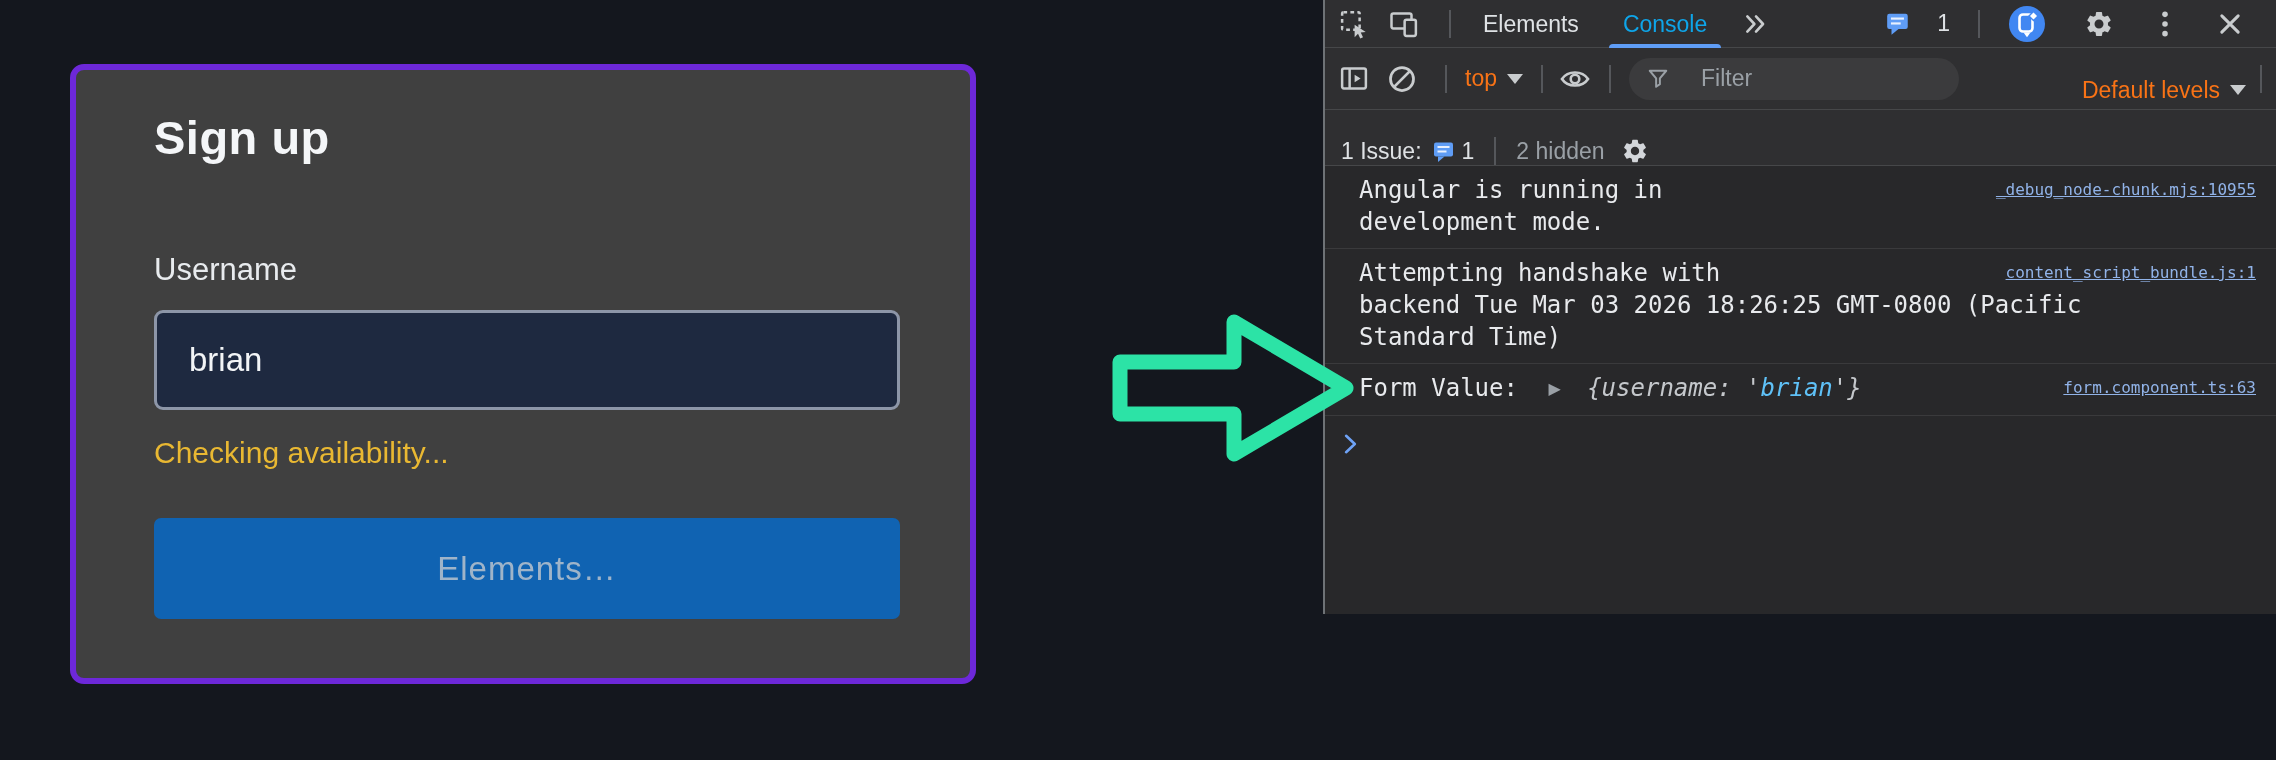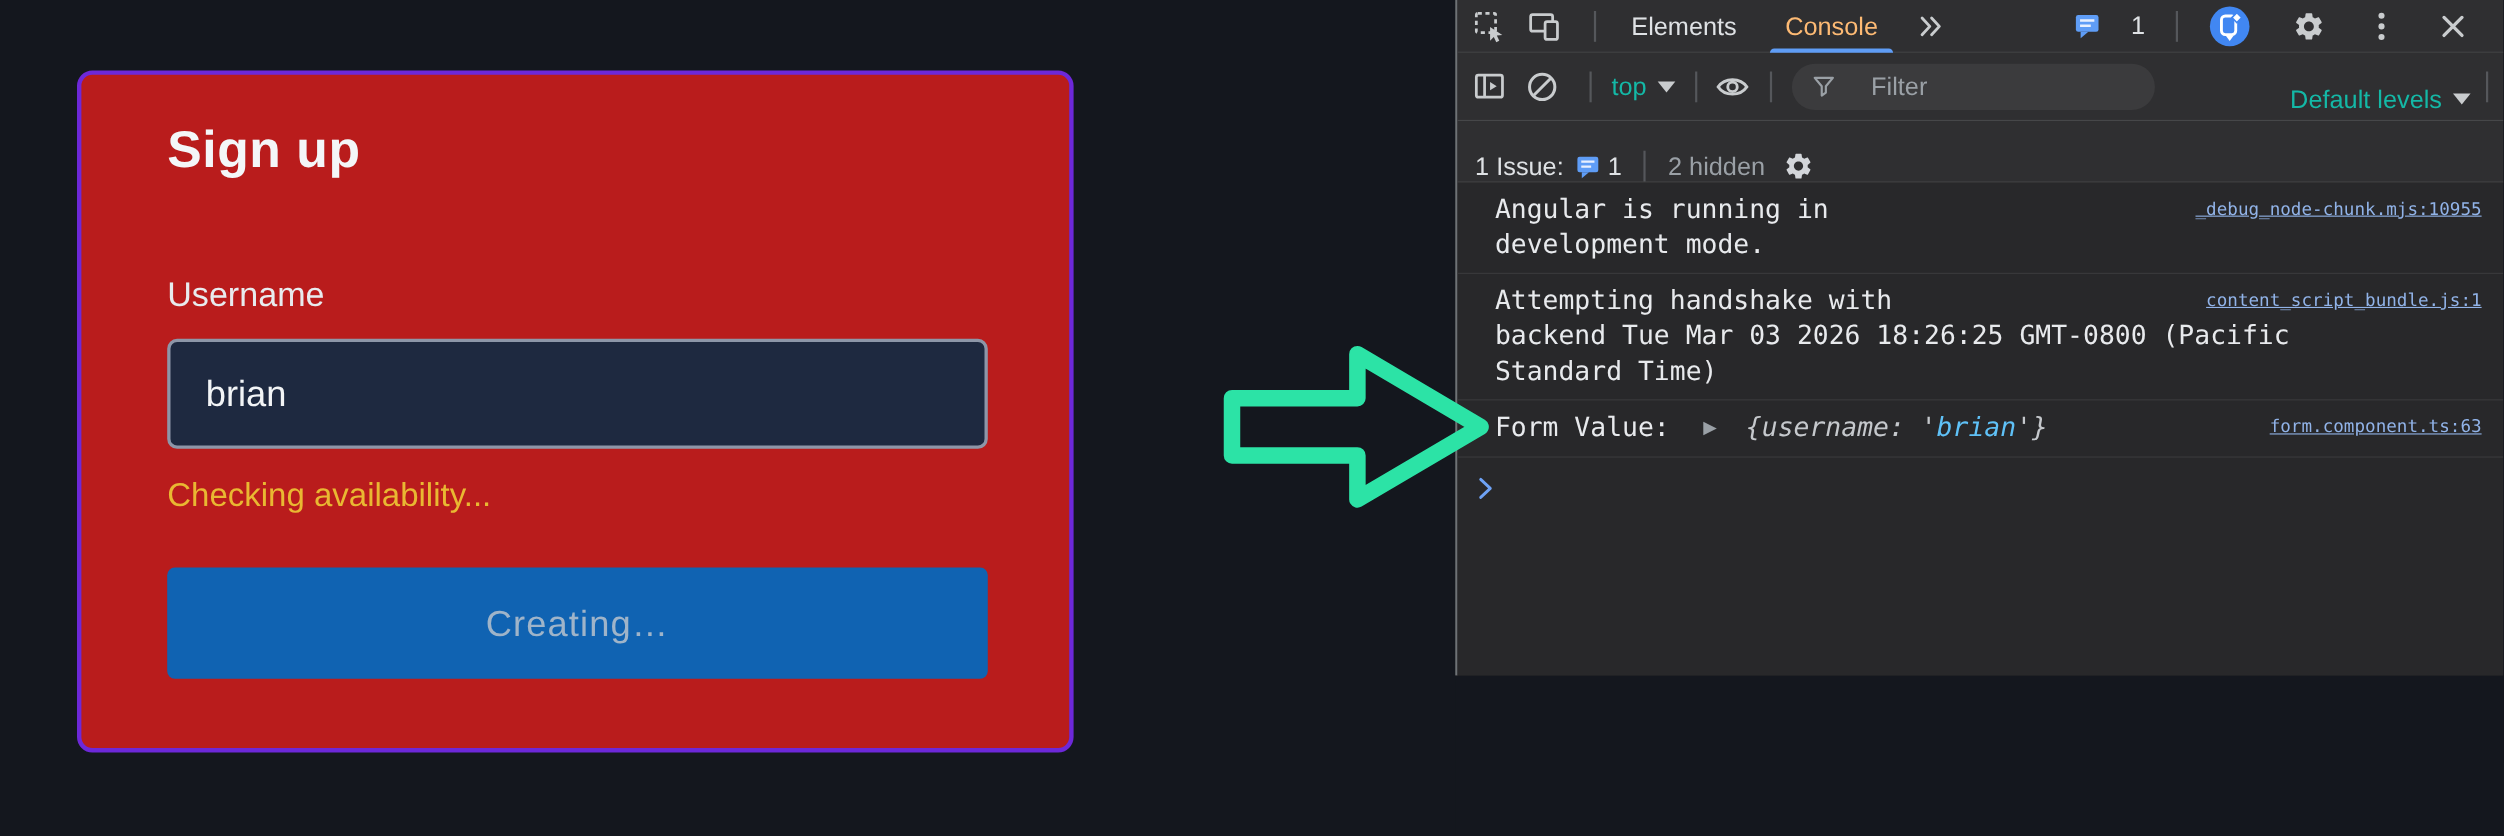--- a/index.html
+++ b/index.html
@@ -6,21 +6,21 @@
   * { box-sizing:border-box; }
   .stage {
     position:relative; width:2276px; height:760px; overflow:hidden;
     background:#14171e; font-family:"Liberation Sans", sans-serif;
   }
 
   
   .app-pane { position:absolute; left:0; top:0; width:1323px; height:760px; background:#14171e; }
   .signup-card {
     position:absolute; left:70px; top:64px; width:906px; height:620px;
-    border:4px solid #6d28d9; border-radius:14px; background:#b91c1c;
+    border:6px solid #6d28d9; border-radius:14px; background:#404040;
   }
   .signup-title {
     position:absolute; left:78px; top:40px; margin:0;
     font-size:47px; font-weight:bold; color:#f4f6f8; letter-spacing:0.5px;
   }
   .field-label { position:absolute; left:78px; top:182px; font-size:31px; color:#e8ebee; }
   .username-input {
     position:absolute; left:78px; top:240px; width:746px; height:100px;
     background:#1e2940; border:3px solid #8d96a8; border-radius:9px;
     color:#f2f4f6; font-size:33px; padding:0 0 0 32px; outline:none;
@@ -42,32 +42,32 @@
     position:absolute; left:1323px; top:0; width:953px; height:614px;
     background:#28282a; border-left:2px solid #6e7276;
     display:flex; flex-direction:column; color:#dfe2e5;
   }
   .dt-row { display:flex; align-items:center; background:#2f2f31; border-bottom:1px solid #464749; flex:0 0 auto; }
   .tabbar { height:48px; padding:0 12px 0 14px; gap:0; }
   .icon-btn { display:flex; align-items:center; justify-content:center; flex:0 0 auto; color:#c9ccce; }
   .tabbar .icon-btn { margin-right:20px; }
   .sep { width:2px; height:28px; background:#55575b; flex:0 0 auto; margin:0 10px; }
   .tab { position:relative; height:48px; line-height:48px; padding:0 22px; font-size:23px; color:#dfe2e5; flex:0 0 auto; }
-  .tab.active { color:#fdba74; }
+  .tab.active { color:#0ea5e9; }
   .tab.active::after {
     content:""; position:absolute; left:8px; right:8px; bottom:0; height:4px;
     background:#5f9df6; border-radius:4px 4px 0 0;
   }
   .more-tabs { margin:0 14px; color:#c9ccce; }
   .right-cluster { margin-left:auto; display:flex; align-items:center; gap:18px; }
   .badge-group { display:flex; align-items:center; gap:6px; font-size:23px; color:#dfe2e5; }
 
   .toolbar { height:62px; padding:0 14px; }
   .toolbar .icon-btn { margin-right:18px; }
-  .ctx-select, .levels-select { display:flex; align-items:center; gap:10px; font-size:23px; color:#14b8a6; flex:0 0 auto; }
+  .ctx-select, .levels-select { display:flex; align-items:center; gap:10px; font-size:23px; color:#f97316; flex:0 0 auto; }
   .caret-down { width:0; height:0; border-left:8px solid transparent; border-right:8px solid transparent; border-top:10px solid #c9ccce; }
   .filter-pill {
     display:flex; align-items:center; gap:12px; background:#3b3b3d; border-radius:21px;
     height:42px; width:330px; padding:0 18px; flex:0 0 auto;
   }
   .filter-input {
     background:transparent; border:none; outline:none; color:#dfe2e5;
     font-size:23px; width:100%; font-family:"Liberation Sans", sans-serif;
   }
   .filter-input::placeholder { color:#9aa0a6; }
@@ -99,21 +99,21 @@
 
 <div class="stage">
 
   <div class="app-pane">
     <div class="signup-card">
       <h1 class="signup-title">Sign up</h1>
       <div class="field-label">Username</div>
       <input class="username-input" type="text" value="brian" style="">
       <div class="status-text">Checking availability...</div>
       <button class="submit-button">
-        <span>Creating…</span>
+        <span>Elements…</span>
       </button>
     </div>
   </div>
 
   <svg class="arrow-svg" viewBox="0 0 252 168">
     <polygon points="14,60 128,60 128,20 240,86 128,152 128,112 14,112" fill="none" stroke="#2ce3a6" stroke-width="15" stroke-linejoin="round"></polygon>
   </svg>
 
   <div class="devtools">
 

